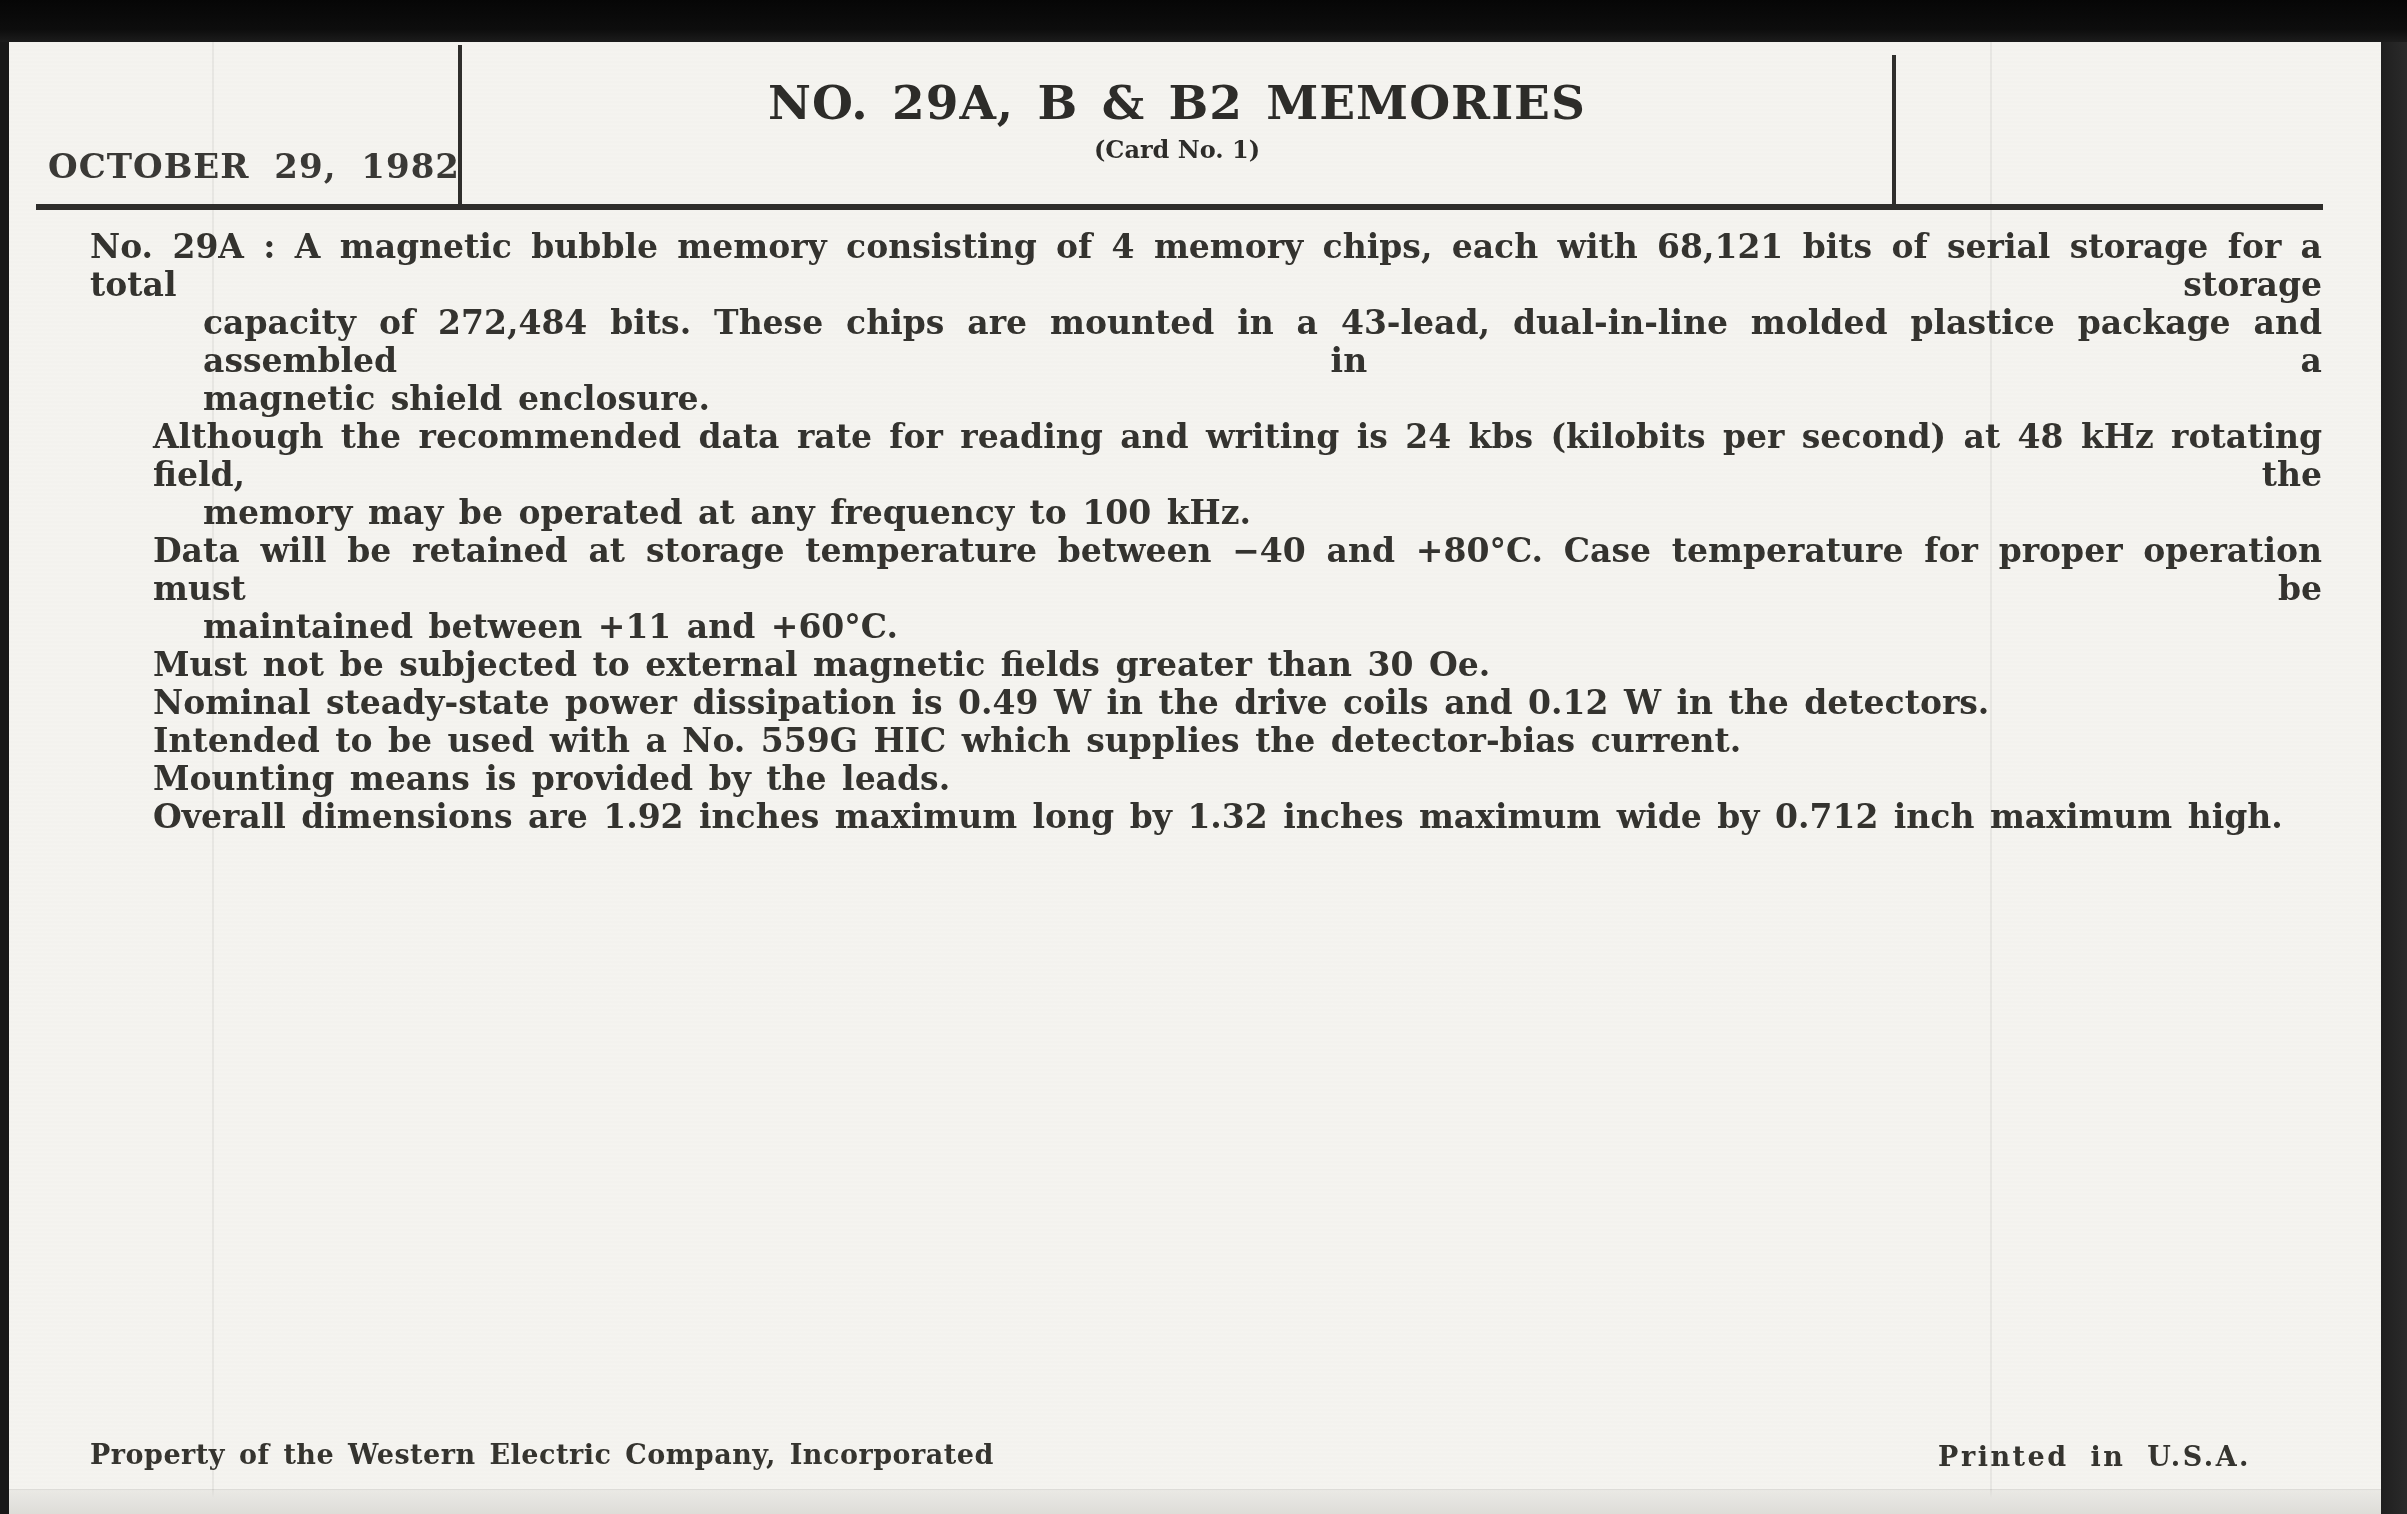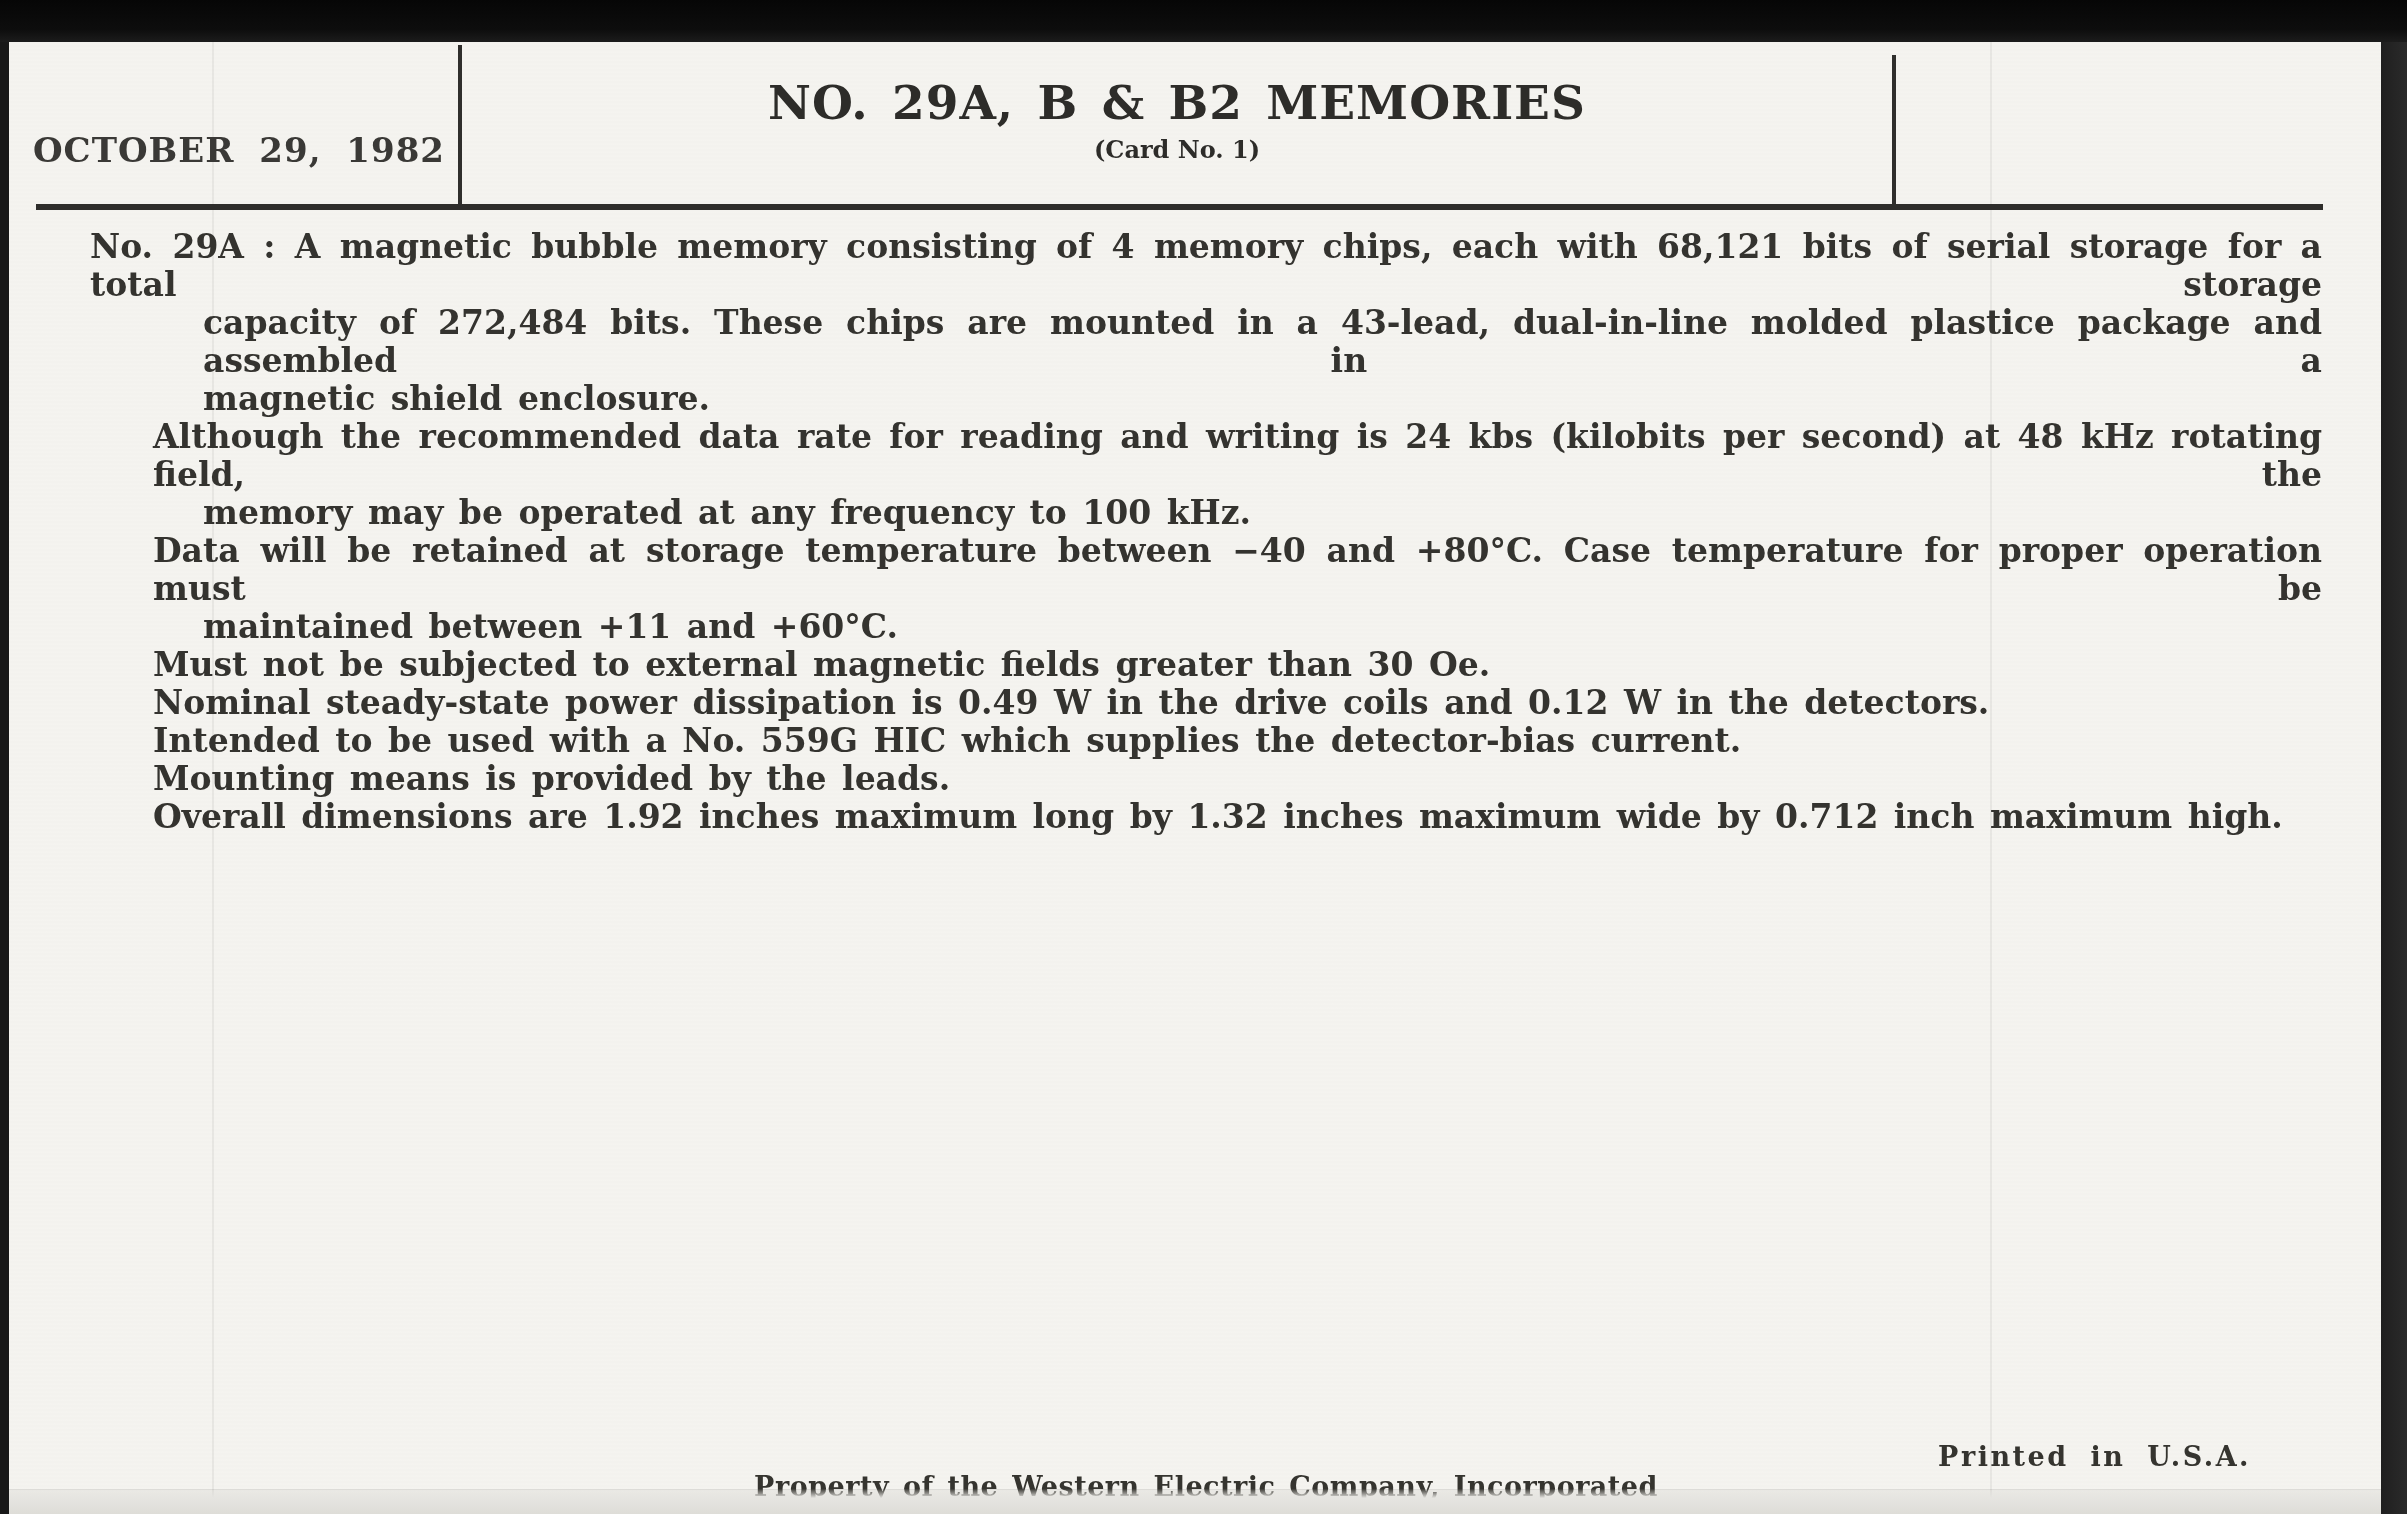--- a/index.html
+++ b/index.html
@@ -17,43 +17,43 @@
   
   .card{position:absolute;left:9px;top:42px;width:2372px;height:1473px;
     background:#f5f4f0;
     background-image:repeating-linear-gradient(180deg,
       rgba(0,0,0,0.012) 0px,rgba(255,255,255,0.0) 2px,rgba(0,0,0,0.012) 4px);
     color:#32312e;}
   .crease{position:absolute;top:0;width:2px;height:1473px;background:rgba(70,68,60,0.07);}
   .crease-1{left:203px;}
   .crease-2{left:1981px;}
   
-  .date{position:absolute;left:0;top:69px;width:451px;height:79px;
-    text-align:left;font-weight:bold;font-size:34px;line-height:79px;
-    letter-spacing:1px;word-spacing:12px;color:#3a3936;margin-left:24px;}
+  .date{position:absolute;left:0;top:85px;width:451px;height:79px;
+    text-align:right;font-weight:bold;font-size:34px;line-height:79px;
+    letter-spacing:1px;word-spacing:12px;color:#3a3936;}
   .titlebox{position:absolute;left:451px;top:34px;width:1434px;text-align:center;}
   .title{font-weight:bold;font-size:47px;line-height:53px;letter-spacing:1px;
     word-spacing:6px;color:#2d2c29;}
   .subtitle{font-weight:bold;font-size:24px;line-height:42px;color:#2d2c29;}
   .vrule{position:absolute;width:4px;background:#2f2e2c;}
   .vrule-left{left:449px;top:3px;height:161px;}
   .vrule-right{left:1883px;top:13px;height:151px;}
   .hrule{position:absolute;left:27px;top:162px;width:2287px;height:6px;background:#2e2d2b;}
   
   .bodytext{position:absolute;left:81px;top:186px;width:2232px;
     font-weight:bold;font-size:33px;line-height:38px;color:#34332f;
     word-spacing:4px;}
   .line{min-height:38px;}
   .i1{padding-left:63px;}
   .i2{padding-left:113px;}
   .just{text-align:justify;text-align-last:justify;}
   
-  .property{position:absolute;left:81px;top:1396px;width:2232px;text-align:center;
+  .property{position:absolute;left:81px;top:1396px;width:2232px;
     font-weight:bold;font-size:27px;line-height:34px;letter-spacing:0.5px;
-    word-spacing:4px;color:#35342f;margin-top:32px;}
+    word-spacing:4px;color:#35342f;}
   .printed{position:absolute;right:130px;top:1398px;
     font-weight:bold;font-size:27px;line-height:34px;letter-spacing:2.5px;
     word-spacing:10px;color:#35342f;}
   
   .strip-bottom{position:absolute;left:0;top:1447px;width:2372px;height:26px;
     background:linear-gradient(180deg,rgba(150,148,140,0.10) 0%,#e6e5e1 35%,#dddcd7 100%);
     box-shadow:inset 0 1px 0 rgba(0,0,0,0.05);}
 </style>
 </head>
 <body>

